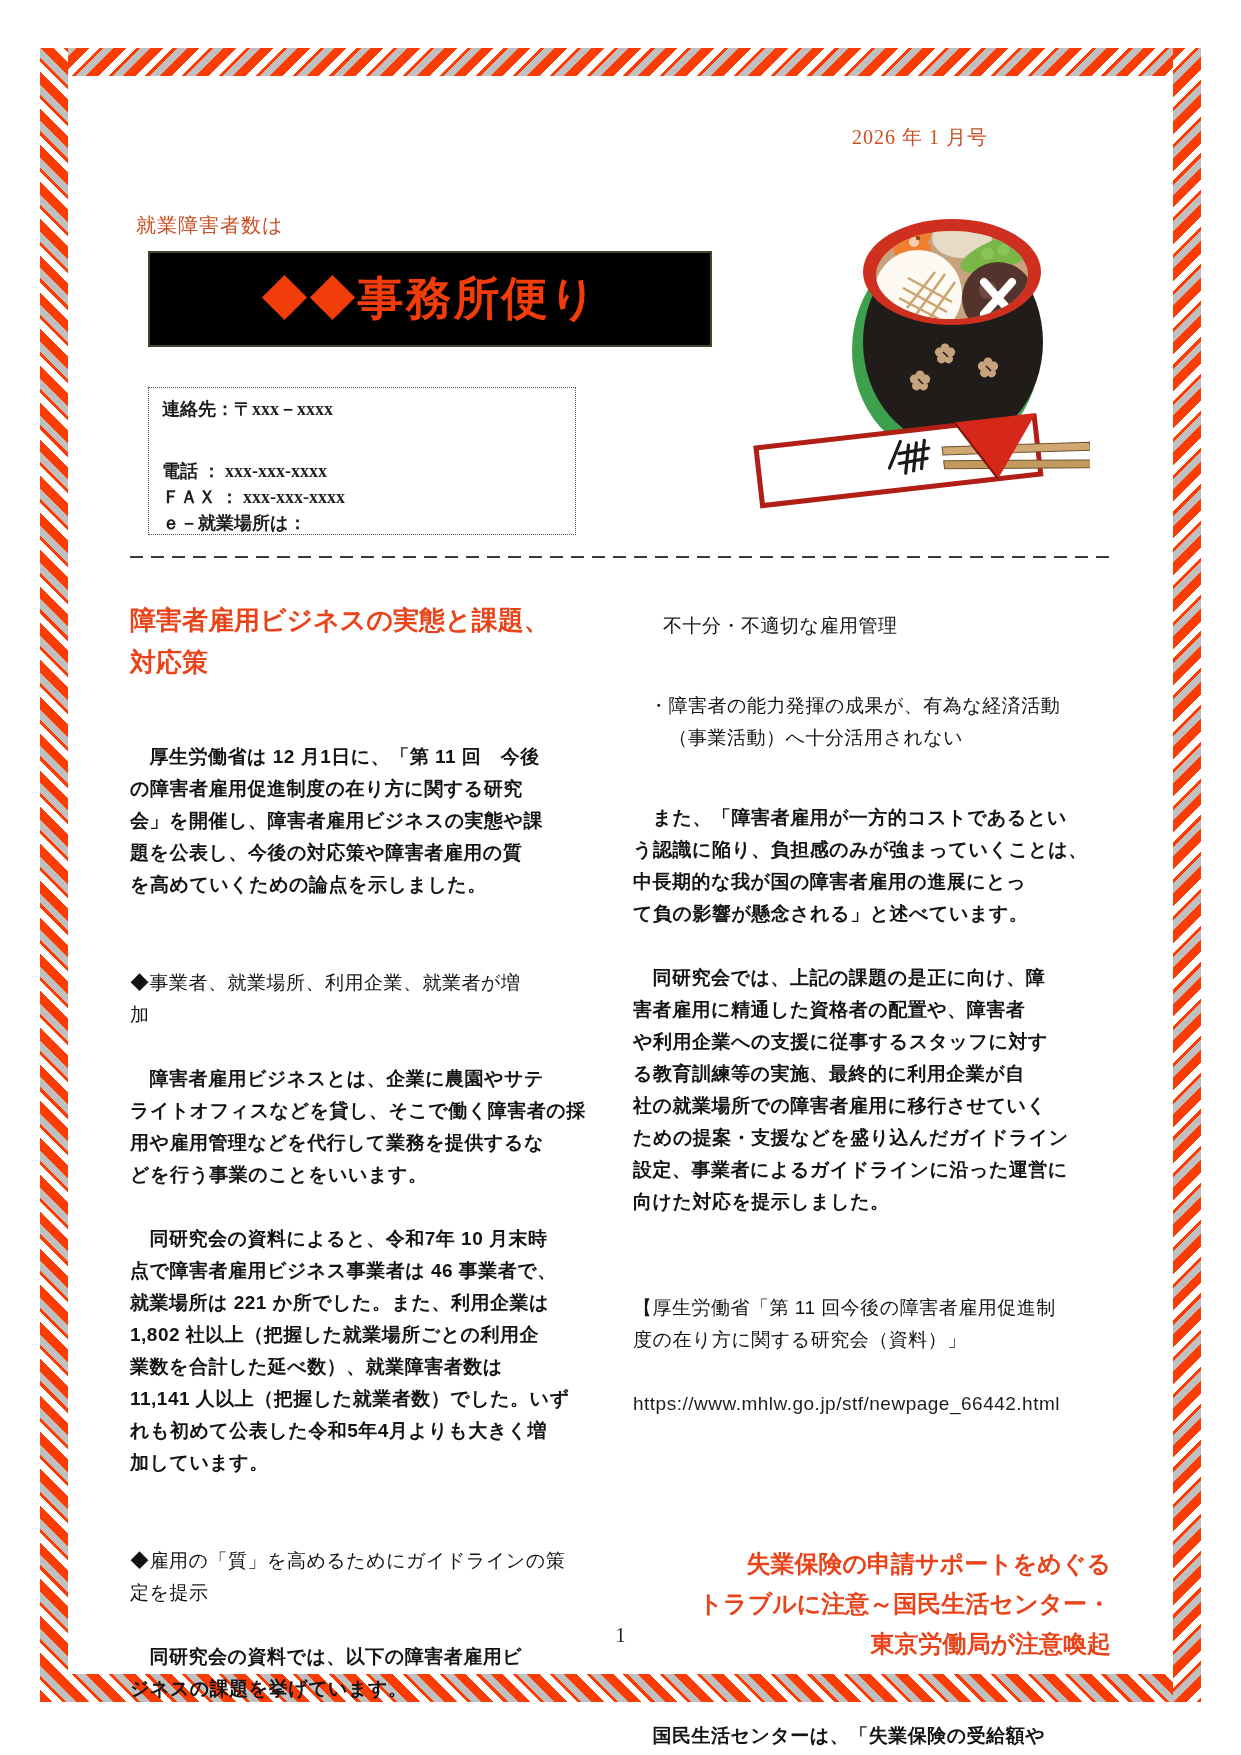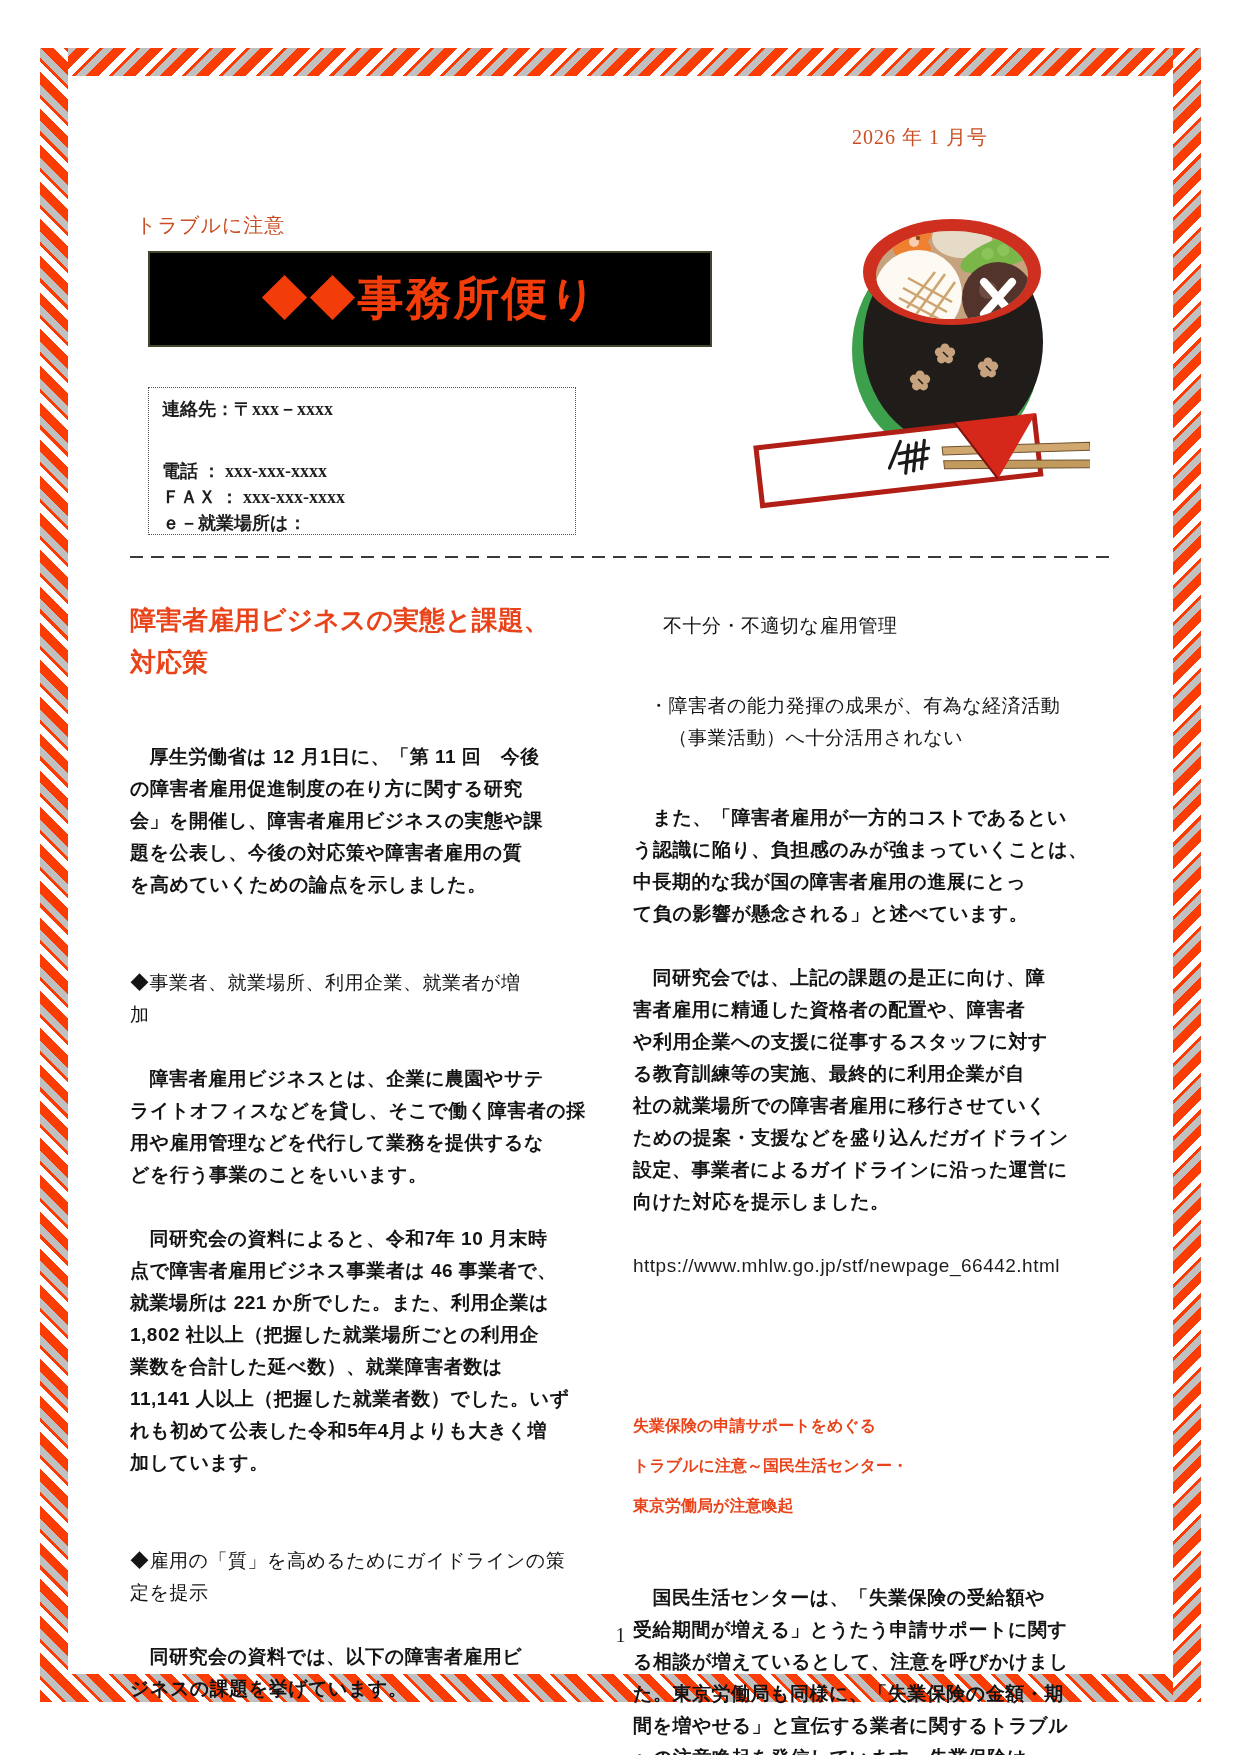--- a/index.html
+++ b/index.html
@@ -39,22 +39,22 @@
 
   .illus{position:absolute;left:700px;top:182px;width:390px;height:330px;}
 
   
   .col{position:absolute;top:567px;width:478px;font-size:19px;line-height:32px;
     color:#141414;letter-spacing:0.5px;white-space:pre-line;text-align:left;}
   #col-left{left:130px;}
   #col-right{left:633px;top:578px;}
   .a-heading{color:#e9431a;font-weight:700;font-size:26px;line-height:42px;
     letter-spacing:0;margin-bottom:26px;}
-  .a-heading2{color:#e9431a;font-weight:700;font-size:16px;line-height:40px;
-    letter-spacing:0;margin-top:92px;margin-bottom:24px;}
+  .a-heading2{color:#e9431a;font-weight:700;font-size:24px;line-height:40px;
+    letter-spacing:0;margin-top:92px;margin-bottom:24px;text-align:right;}
   .a-subhead{margin-top:34px;}
   .a-para{margin:0;font-weight:bold;}
   .a-bullet{margin:16px;}
   .a-cont{padding-left:30px;}
   .a-ref{margin-top:42px;}
   .a-url{display:block;color:#1d1d1d;text-decoration:none;}
 
   .pagenum{position:absolute;left:40px;top:1624px;width:1161px;text-align:center;
     font-family:"Liberation Serif",serif;font-size:20px;color:#1d1d1d;}
 </style>
@@ -62,21 +62,21 @@
 <body>
 
 <div class="page">
 
   <div class="frame" id="frame-top"></div>
   <div class="frame" id="frame-bottom"></div>
   <div class="frame" id="frame-left"></div>
   <div class="frame" id="frame-right"></div>
 
   <div class="issue">2026 年 1 月号</div>
-  <div class="prof-label">トラブルに注意</div>
+  <div class="prof-label">就業障害者数は</div>
 
   <div class="title-box">
     <span>◆◆事務所便り</span>
   </div>
 
   <div class="contact-box">
     <div class="cline">連絡先：〒xxx－xxxx</div>
     <div class="cline phone">電話 ： xxx-xxx-xxxx</div>
     <div class="cline">ＦＡＸ ： xxx-xxx-xxxx</div>
     <div class="cline">ｅ－就業場所は：</div>
@@ -214,20 +214,22 @@
 中長期的な我が国の障害者雇用の進展にとっ
 て負の影響が懸念される」と述べています。</div>
     <div class="a-para">　同研究会では、上記の課題の是正に向け、障
 害者雇用に精通した資格者の配置や、障害者
 や利用企業への支援に従事するスタッフに対す
 る教育訓練等の実施、最終的に利用企業が自
 社の就業場所での障害者雇用に移行させていく
 ための提案・支援などを盛り込んだガイドライン
 設定、事業者によるガイドラインに沿った運営に
 向けた対応を提示しました。</div>
+    <div class="a-ref">【厚生労働省「第 11 回今後の障害者雇用促進制
+度の在り方に関する研究会（資料）」</div>
     <a class="a-url" href="#">https://www.mhlw.go.jp/stf/newpage_66442.html</a>
     <div class="a-heading2">失業保険の申請サポートをめぐる
 トラブルに注意～国民生活センター・
 東京労働局が注意喚起</div>
     <div class="a-para">　国民生活センターは、「失業保険の受給額や
 受給期間が増える」とうたう申請サポートに関す
 る相談が増えているとして、注意を呼びかけまし
 た。東京労働局も同様に、「失業保険の金額・期
 間を増やせる」と宣伝する業者に関するトラブル
 への注意喚起を発信しています。失業保険は、</div>

